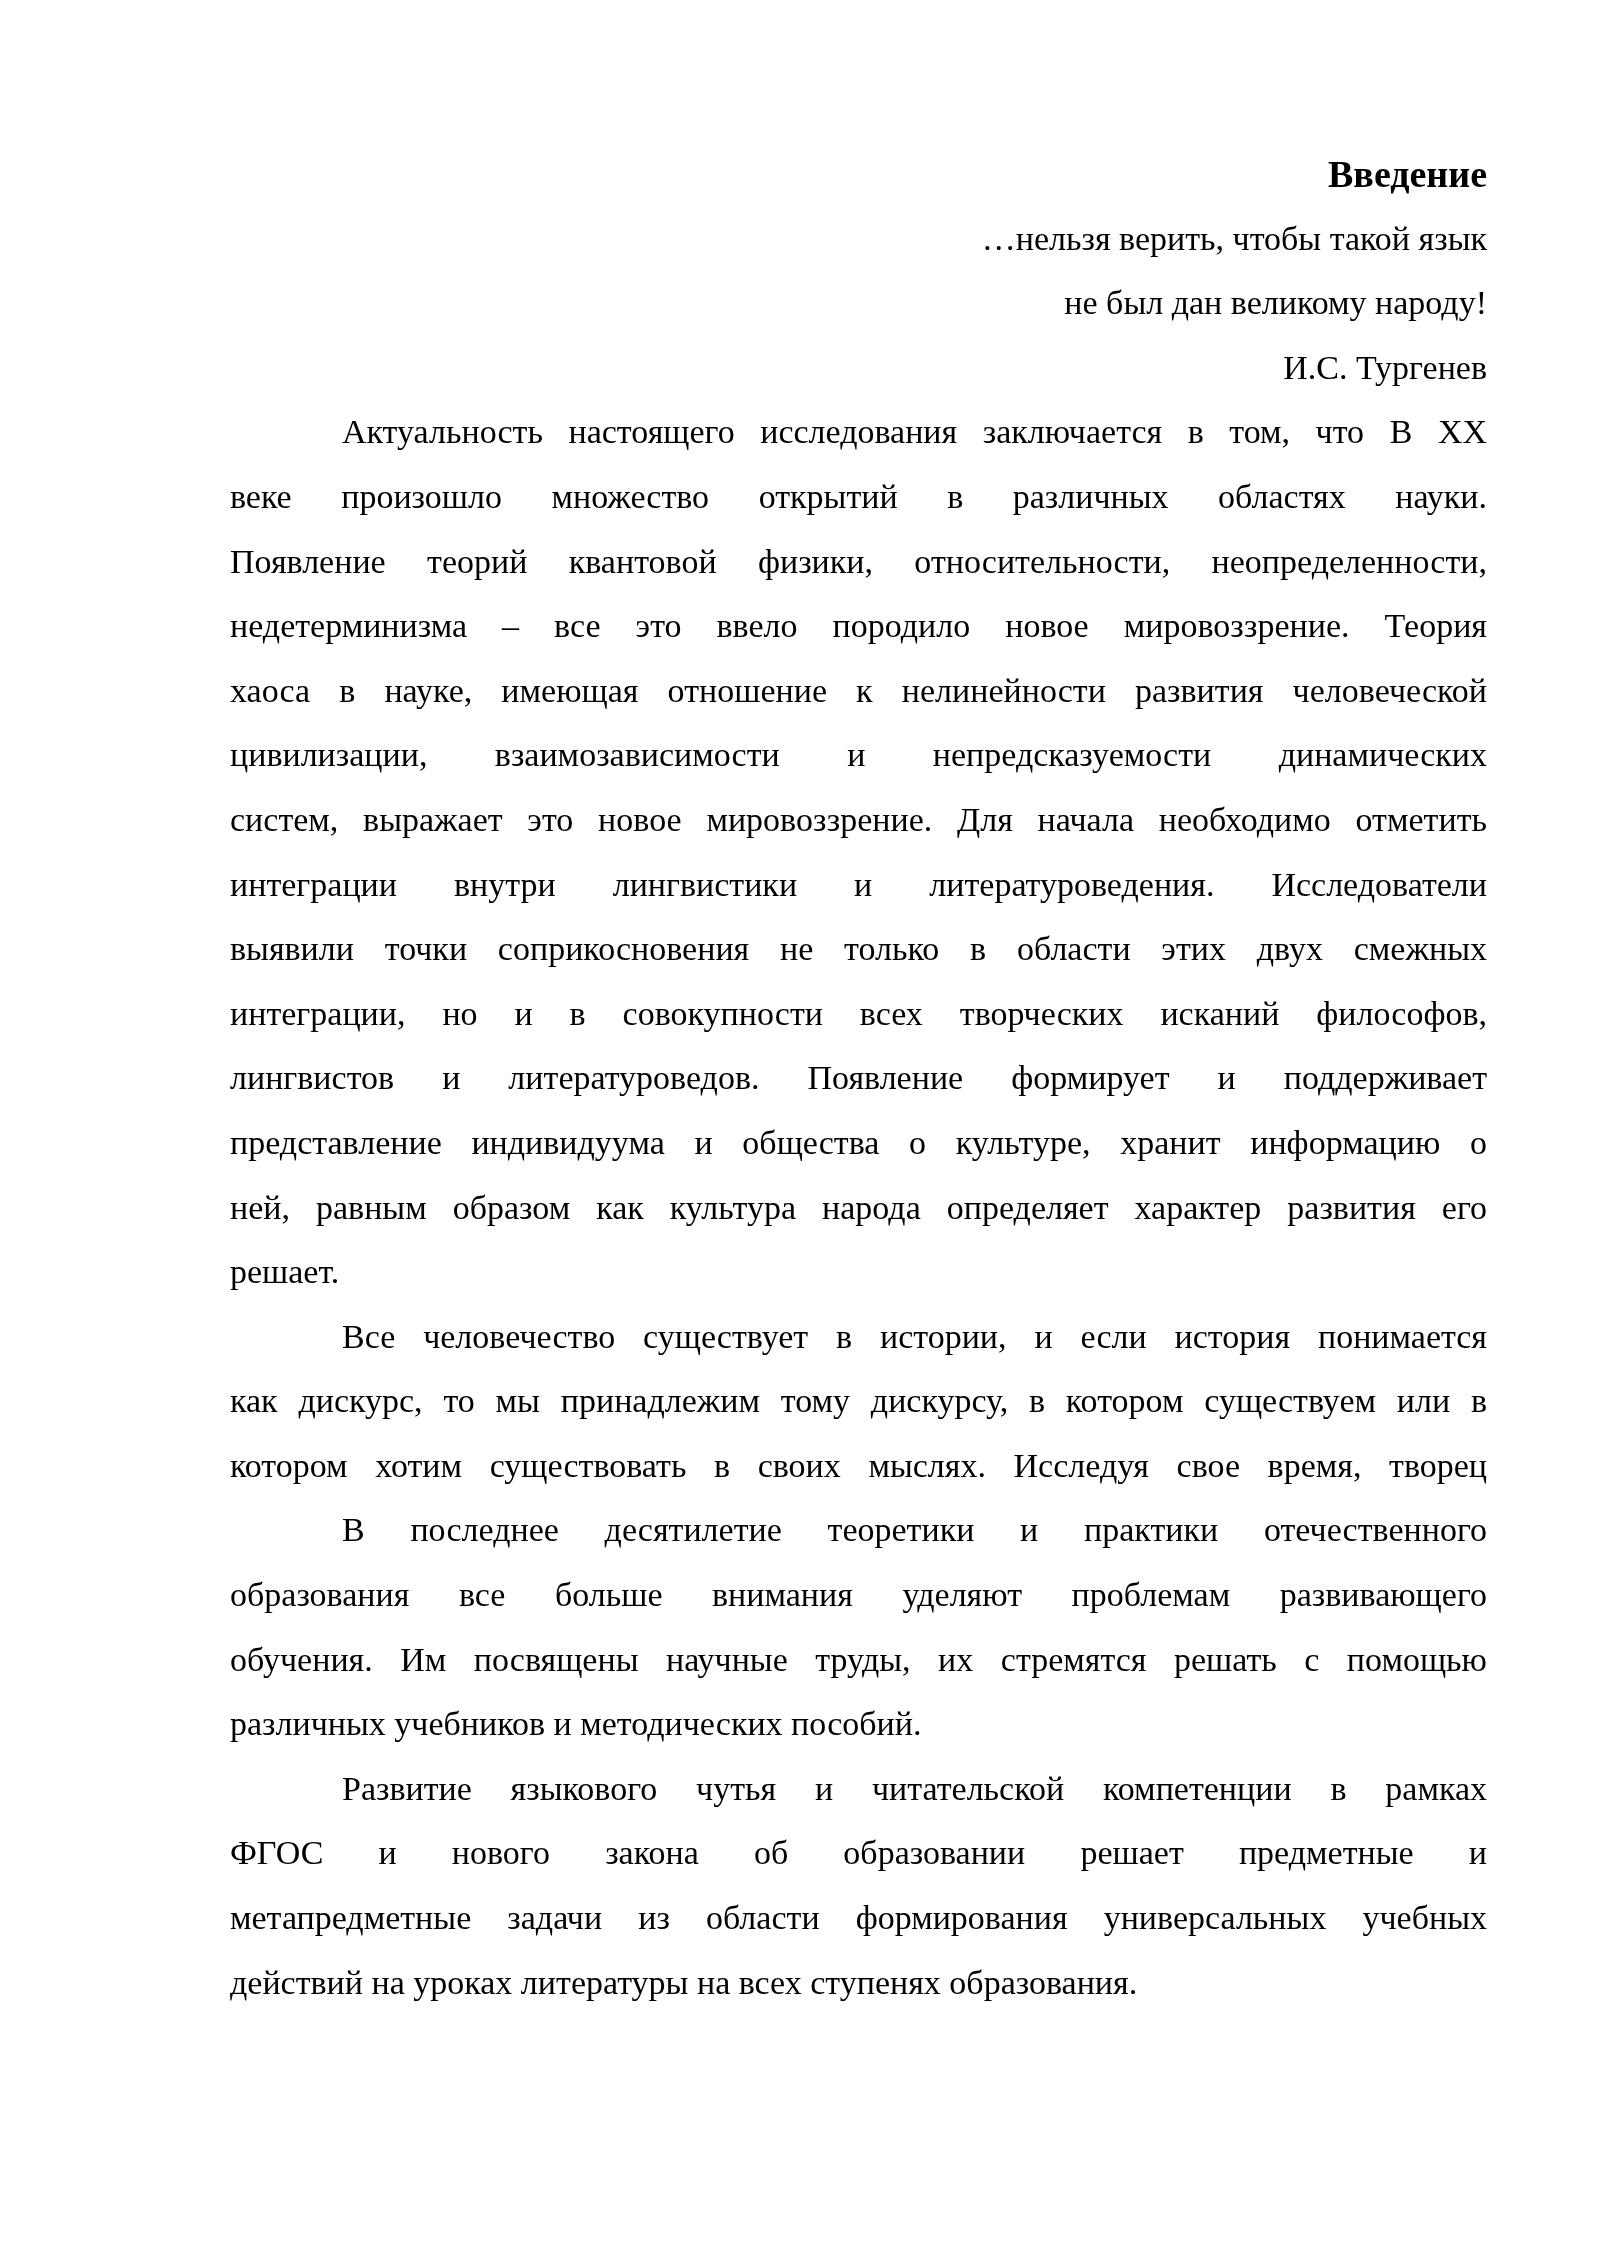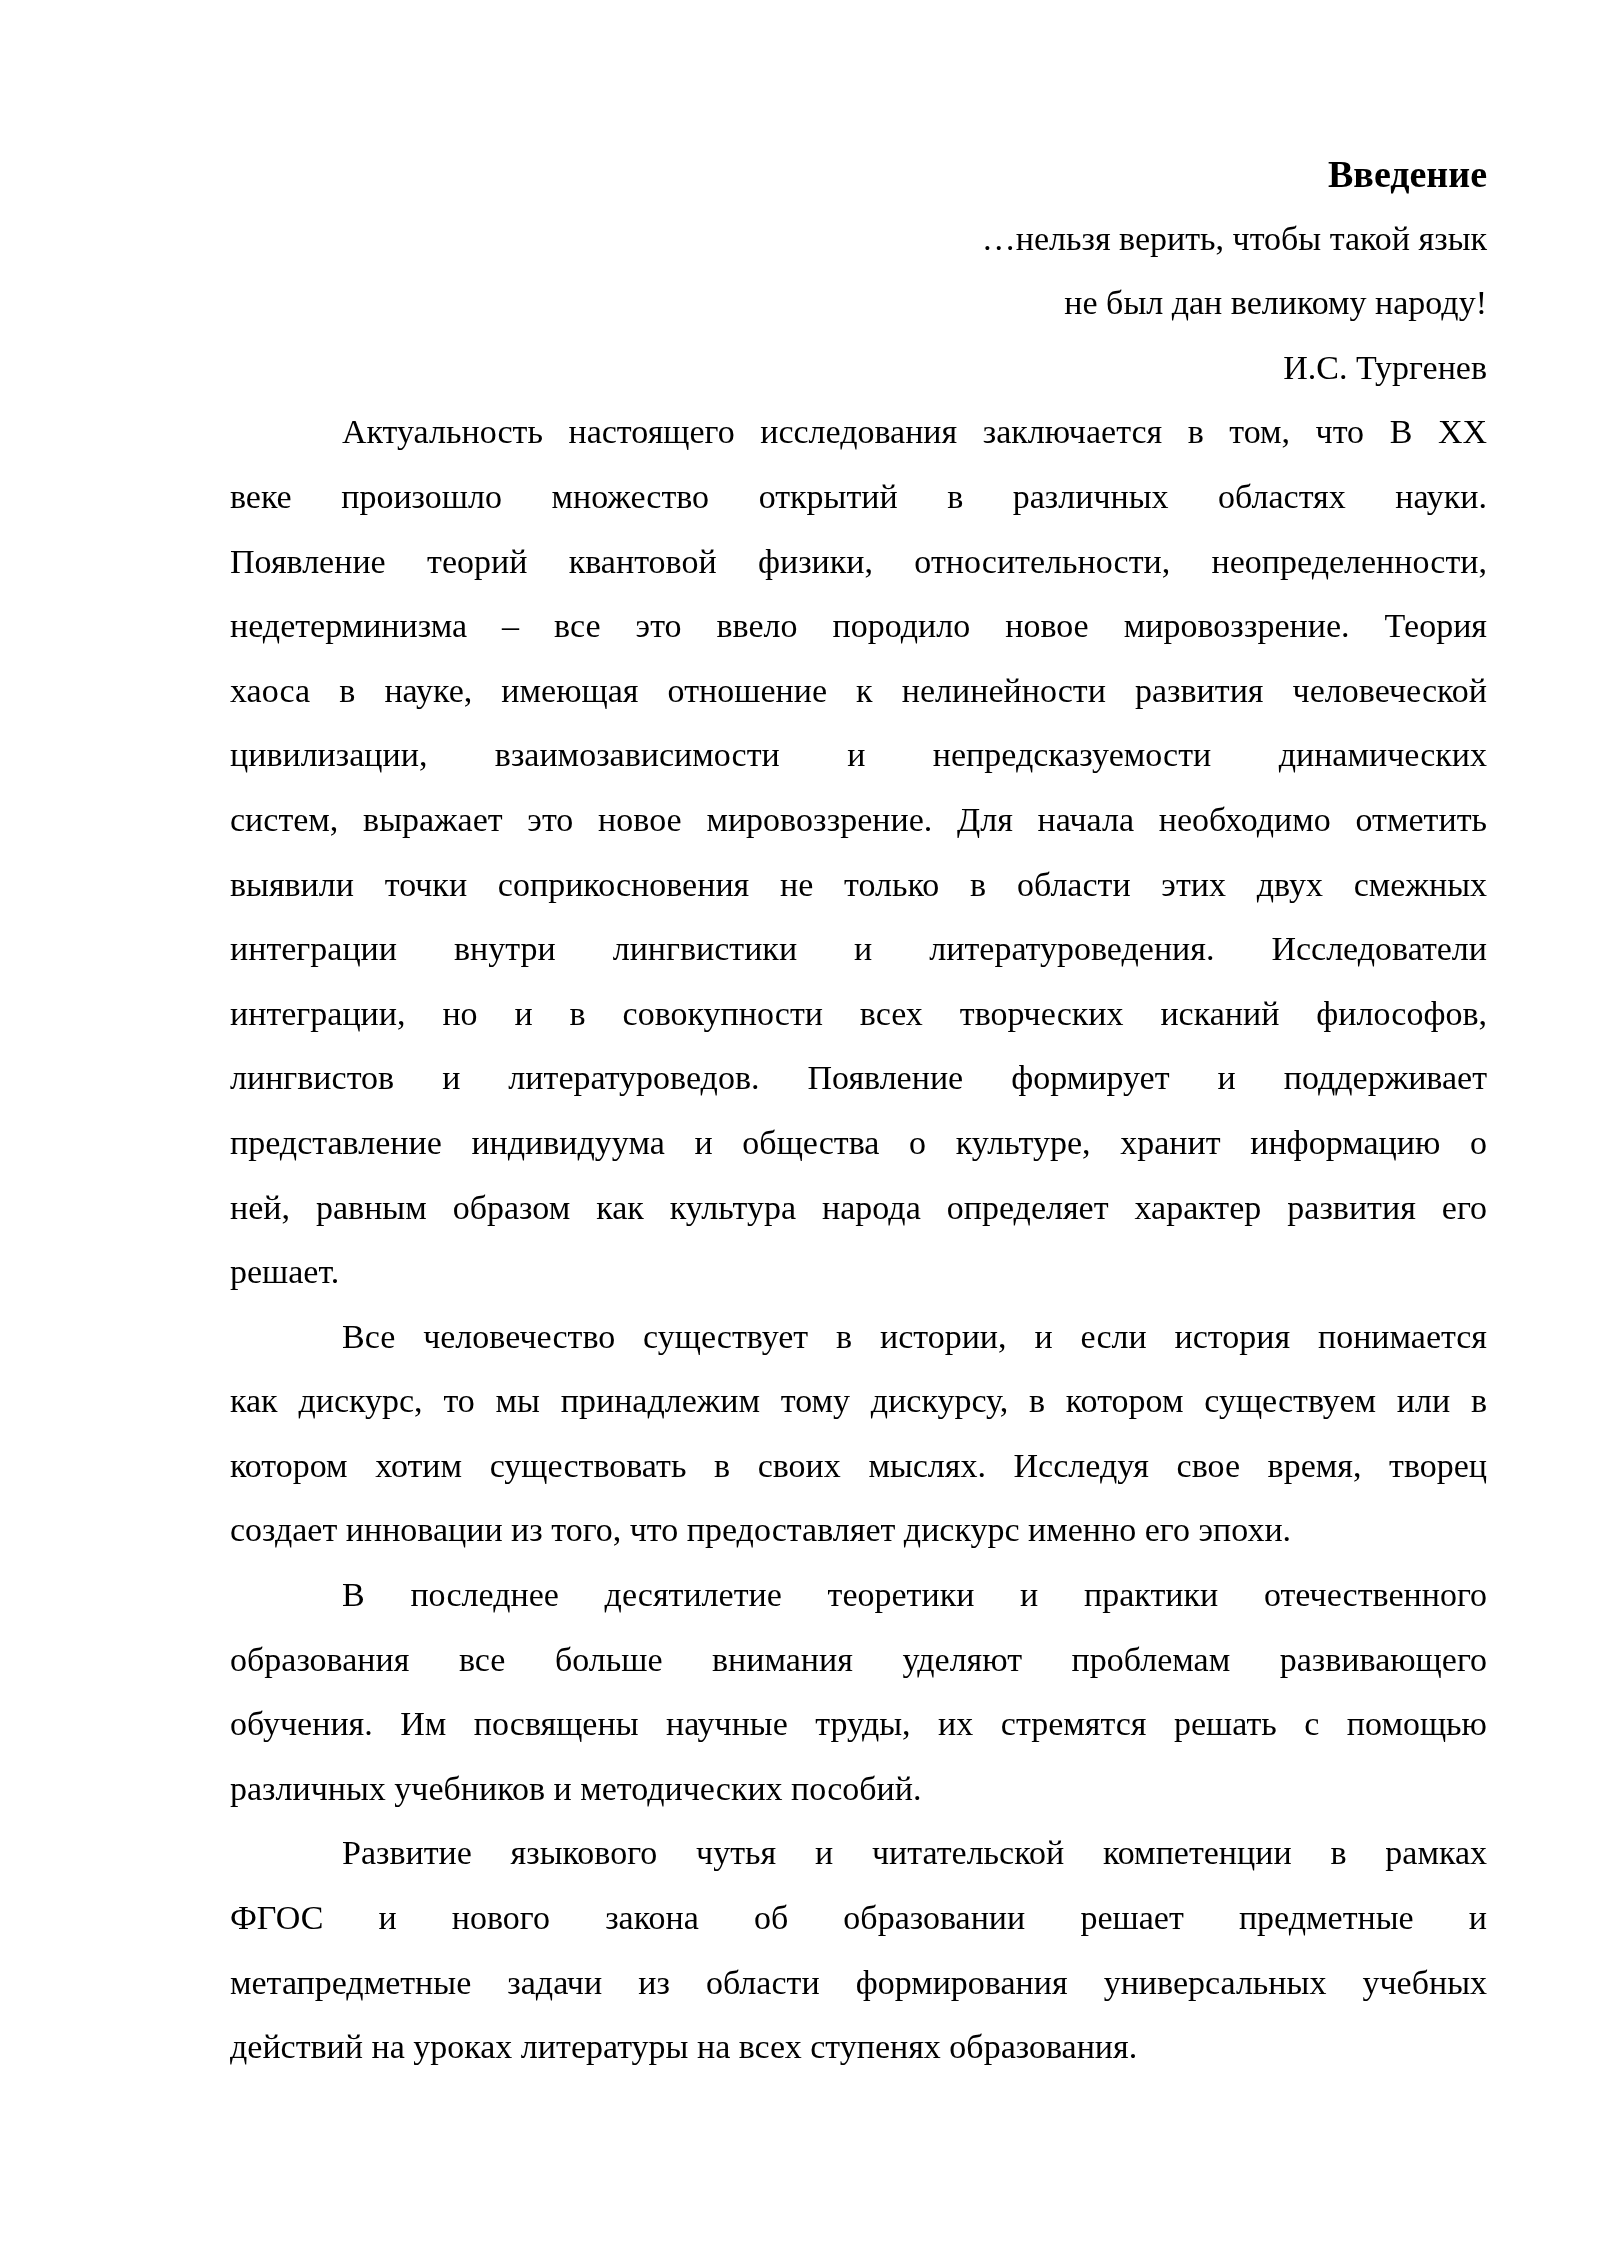--- a/index.html
+++ b/index.html
@@ -67,33 +67,32 @@
 
     <div>
         <div>
           <div class="line indent">Актуальность настоящего исследования заключается в том, что В ХХ</div>
           <div class="line">веке произошло множество открытий в различных областях науки.</div>
           <div class="line">Появление теорий квантовой физики, относительности, неопределенности,</div>
           <div class="line">недетерминизма – все это ввело породило новое мировоззрение. Теория</div>
           <div class="line">хаоса в науке, имеющая отношение к нелинейности развития человеческой</div>
           <div class="line">цивилизации, взаимозависимости и непредсказуемости динамических</div>
           <div class="line">систем, выражает это новое мировоззрение. Для начала необходимо отметить</div>
+          <div class="line">интеграции внутри лингвистики и литературоведения. Исследователи</div>
           <div class="line">выявили точки соприкосновения не только в области этих двух смежных</div>
-          <div class="line">интеграции внутри лингвистики и литературоведения. Исследователи</div>
           <div class="line">интеграции, но и в совокупности всех творческих исканий философов,</div>
           <div class="line">лингвистов и литературоведов. Появление формирует и поддерживает</div>
           <div class="line">представление индивидуума и общества о культуре, хранит информацию о</div>
           <div class="line">ней, равным образом как культура народа определяет характер развития его</div>
           <div class="line plast">решает.</div>
         </div>
         <div>
           <div class="line indent">Все человечество существует в истории, и если история понимается</div>
           <div class="line">как дискурс, то мы принадлежим тому дискурсу, в котором существуем или в</div>
           <div class="line">котором хотим существовать в своих мыслях. Исследуя свое время, творец</div>
-          <div class="line plast">создает инновации из того, что предоставляет дискурс именно его эпохи.</div>
         </div>
         <div>
           <div class="line indent">В последнее десятилетие теоретики и практики отечественного</div>
           <div class="line">образования все больше внимания уделяют проблемам развивающего</div>
           <div class="line">обучения. Им посвящены научные труды, их стремятся решать с помощью</div>
           <div class="line plast">различных учебников и методических пособий.</div>
         </div>
         <div>
           <div class="line indent">Развитие языкового чутья и читательской компетенции в рамках</div>
           <div class="line">ФГОС и нового закона об образовании решает предметные и</div>

